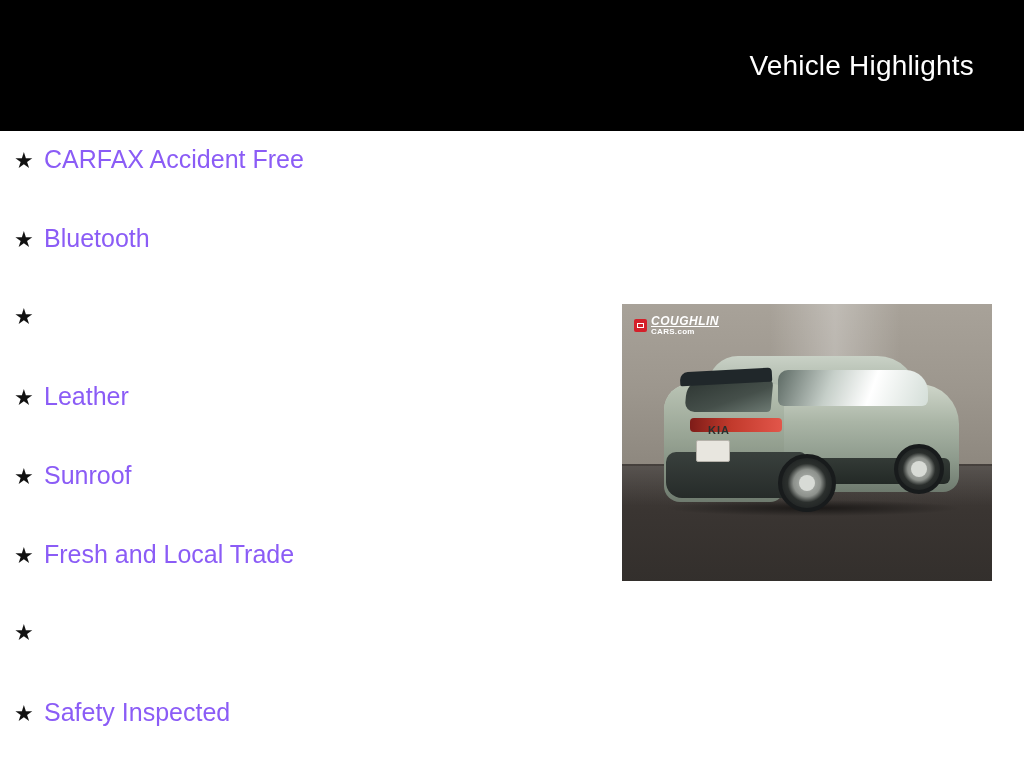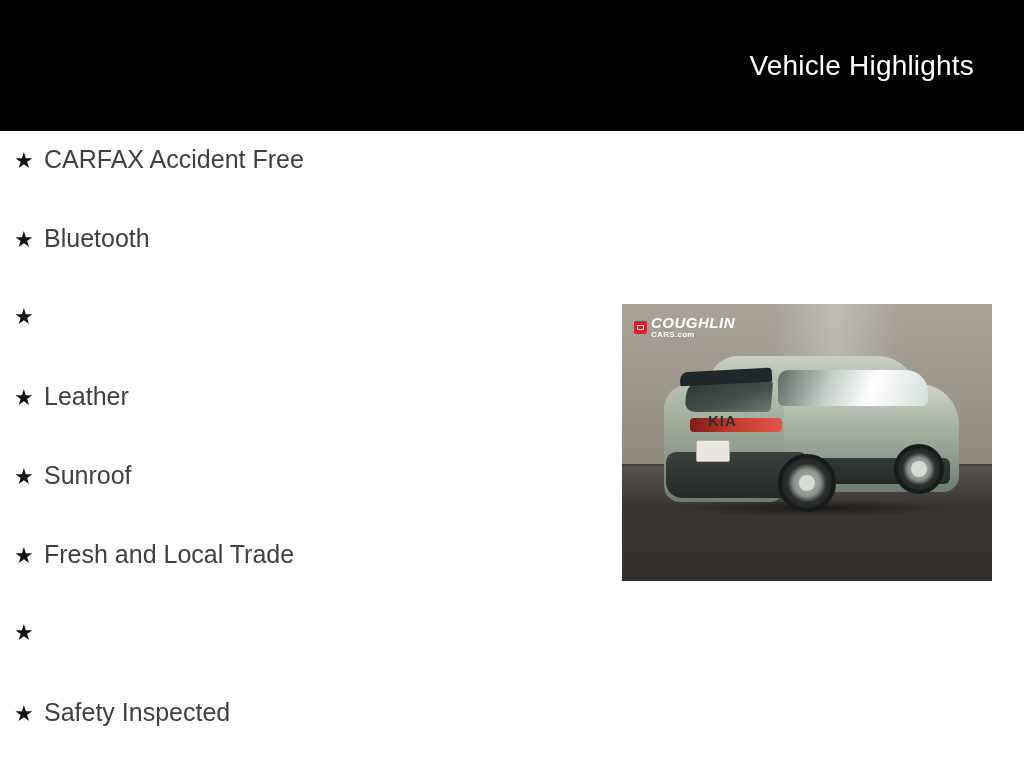--- a/index.html
+++ b/index.html
@@ -55,21 +55,21 @@
   }
   .bullet-star {
     display: inline-block;
     width: 30px;
     flex: 0 0 30px;
     color: #111111;
     font-size: 22px;
     line-height: 28px;
   }
   .highlight-text {
-    color: #404040;
+    color: #8b5cf6;
     font-size: 25px;
     line-height: 28px;
     white-space: nowrap;
   }
 
   
   .photo {
     position: absolute;
     left: 622px;
     top: 304px;
@@ -271,38 +271,39 @@
     border: 1px solid #ffffff;
     box-sizing: border-box;
   }
   .brand-text {
     display: flex;
     flex-direction: column;
     line-height: 1;
   }
   .brand-name {
     color: #ffffff;
-    font-size: 15px;
+    font-size: 12px;
     font-weight: bold;
     font-style: italic;
     letter-spacing: 0.5px;
+    text-decoration: underline;
   }
   .brand-sub {
     color: #ffffff;
     font-size: 8px;
     font-weight: bold;
     letter-spacing: 0.3px;
     margin-top: 1px;
   }
   .kia-badge {
     position: absolute;
     left: 58px;
-    top: 80px;
+    top: 92px;
     color: #2a2f2d;
-    font-size: 15px;
+    font-size: 11px;
     font-weight: bold;
     letter-spacing: 1px;
   }
 </style>
 </head>
 <body>
 
 <div class="page">
 
   <div class="header-bar">

